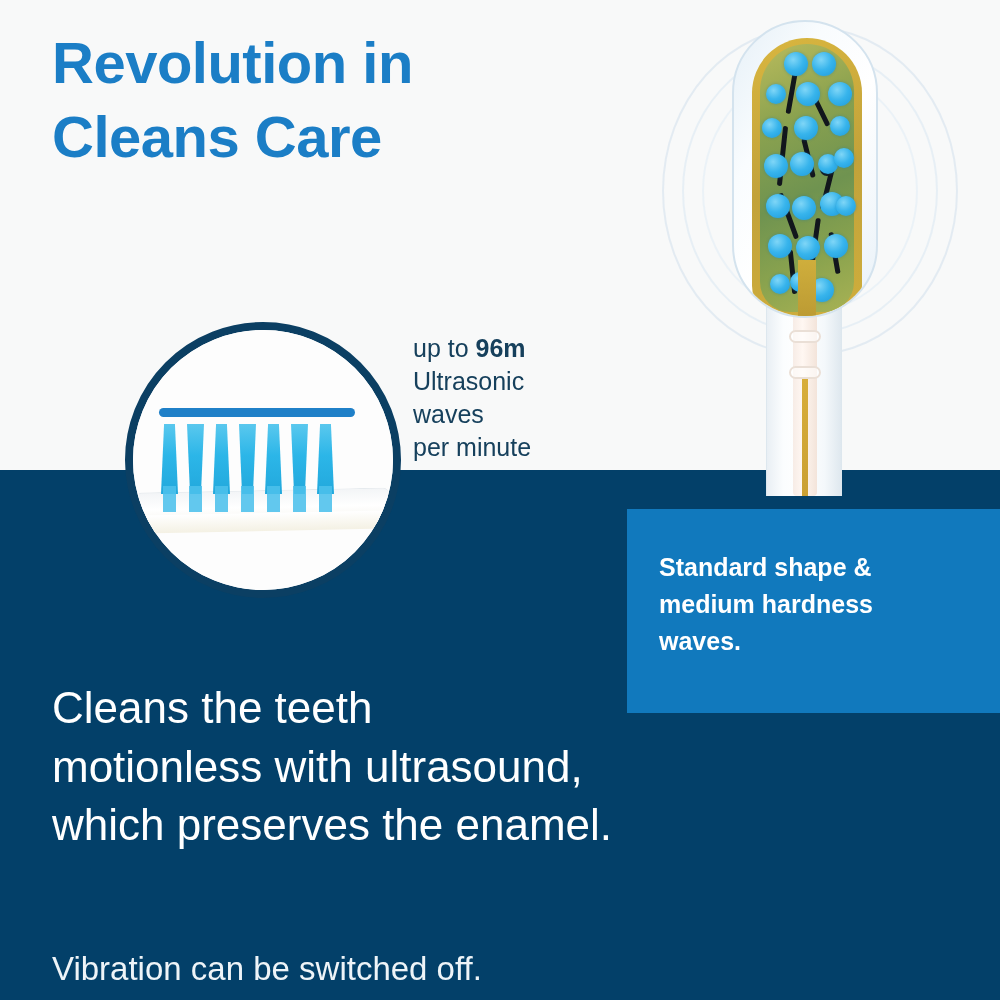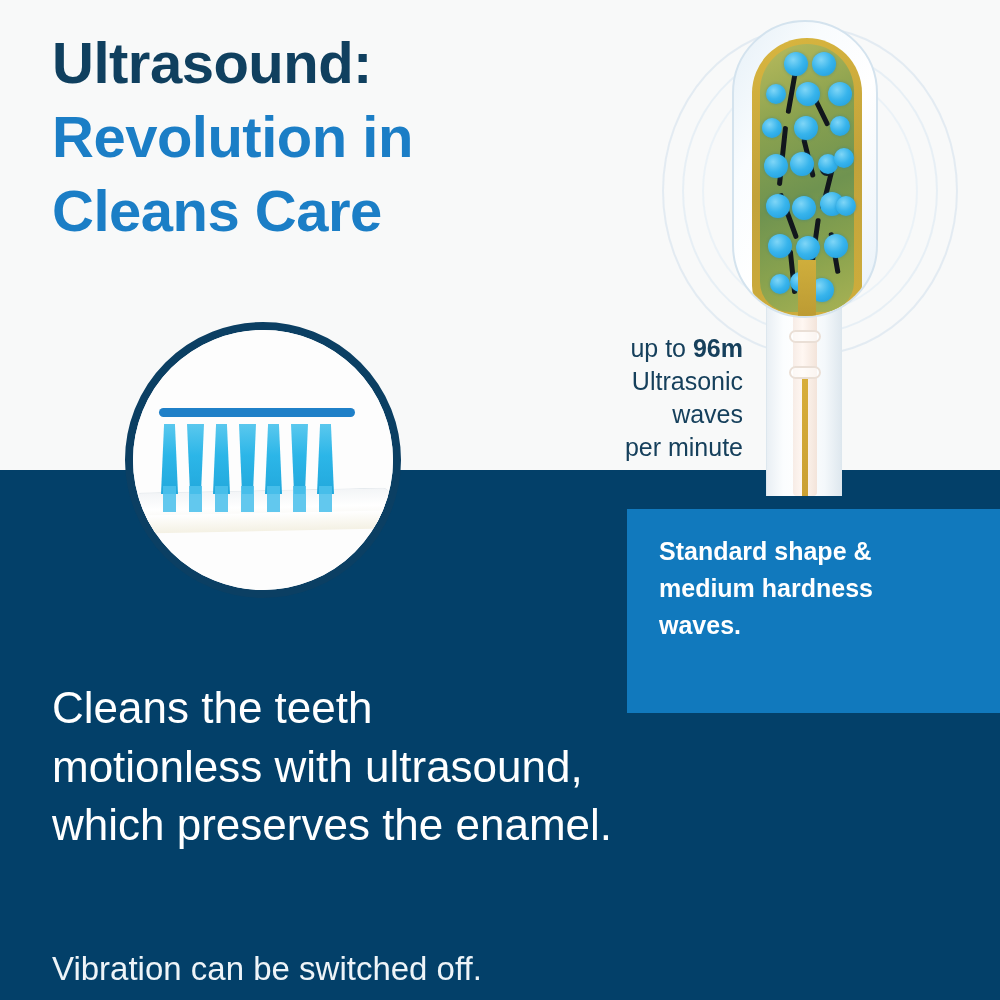--- a/index.html
+++ b/index.html
@@ -34,21 +34,21 @@
     letter-spacing: -0.5px;
   }
   .heading .line-dark { color: #10405f; display: block; }
   .heading .line-blue { color: #1b7ec6; display: block; }
 
   
   .waves-caption {
     position: absolute;
     right: 257px; top: 332px;
     width: 330px;
-    text-align: right;
+    text-align: left;
     color: #16405c;
     font-size: 25px;
     line-height: 1.32;
     font-weight: 300;
   }
   .waves-caption b { font-weight: bold; }
 
   
   .circle-photo {
     position: absolute;
@@ -188,21 +188,21 @@
 
   
   .callout {
     position: absolute;
     left: 627px; top: 509px;
     width: 373px; height: 204px;
     background: #1179bd;
   }
   .callout-text {
     position: absolute;
-    left: 32px; top: 24px;
+    left: 32px; top: 40px;
     width: 320px;
     color: #ffffff;
     font-size: 25px;
     font-weight: bold;
     line-height: 1.48;
   }
 
   
   .body-copy {
     position: absolute;
@@ -225,21 +225,20 @@
   }
 </style>
 </head>
 <body>
 
 <div id="poster">
 
   <div class="navy-band"></div>
 
   <h1 class="heading">
-    <span class="line-dark">Ultrasound:</span>
     <span class="line-blue">Revolution in</span>
     <span class="line-blue">Cleans Care</span>
   </h1>
 
   <div class="head-photo">
     <div class="ripple" style="left:2px;  top:30px;  width:296px; height:330px;"></div>
     <div class="ripple" style="left:22px; top:52px;  width:256px; height:286px; border-color:#e4edf4;"></div>
     <div class="ripple" style="left:42px; top:74px;  width:216px; height:242px; border-color:#e9f1f7;"></div>
 
     <div class="handle">

